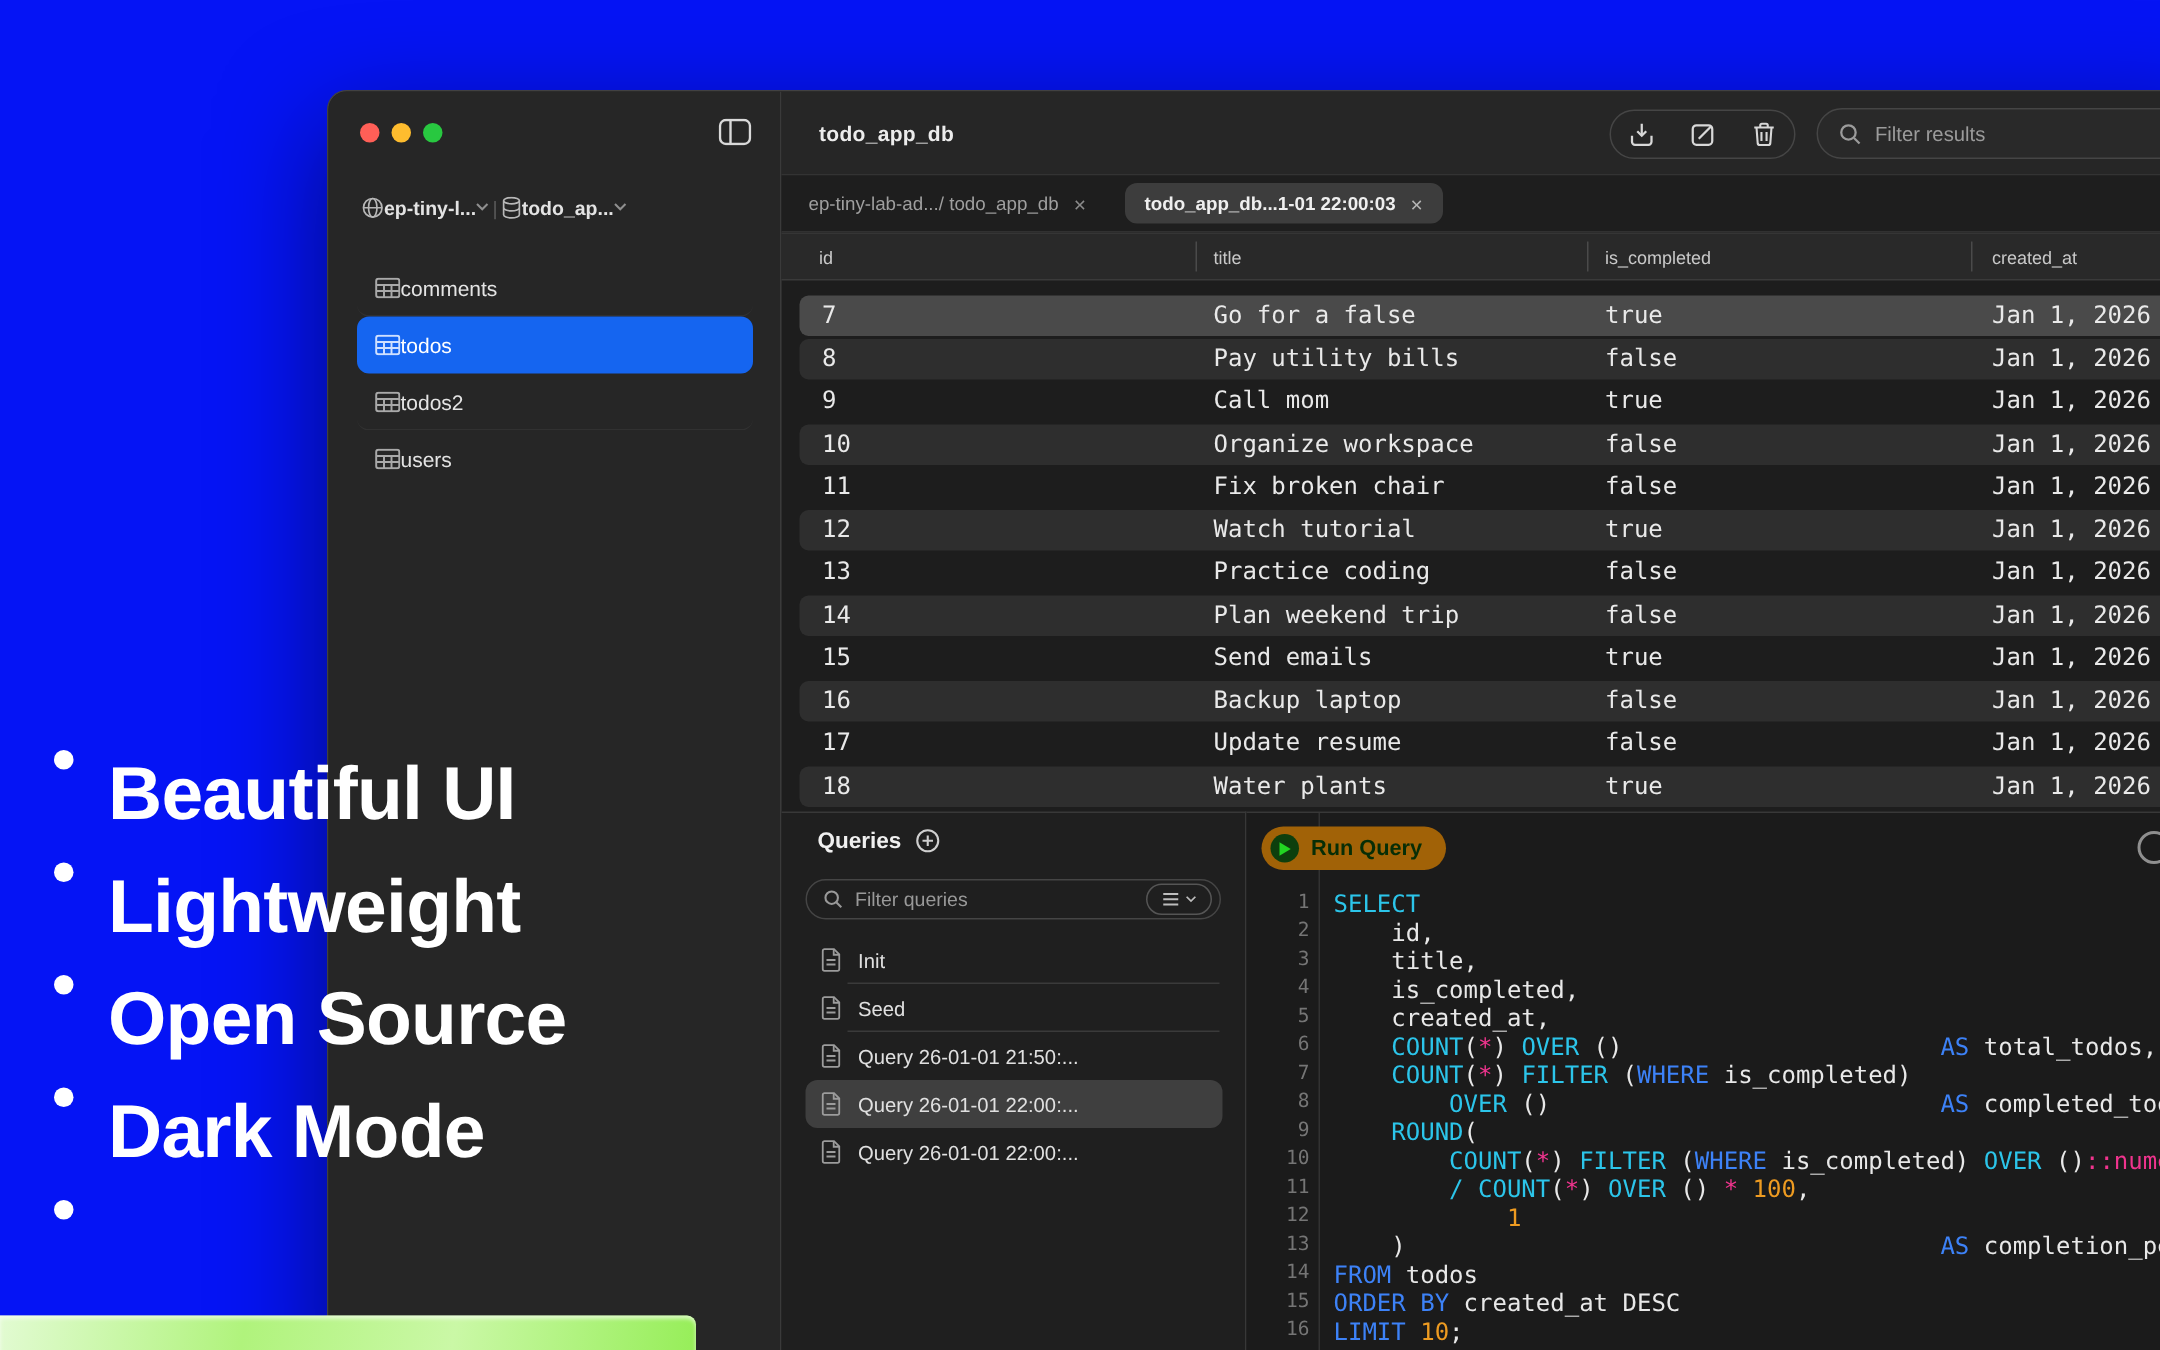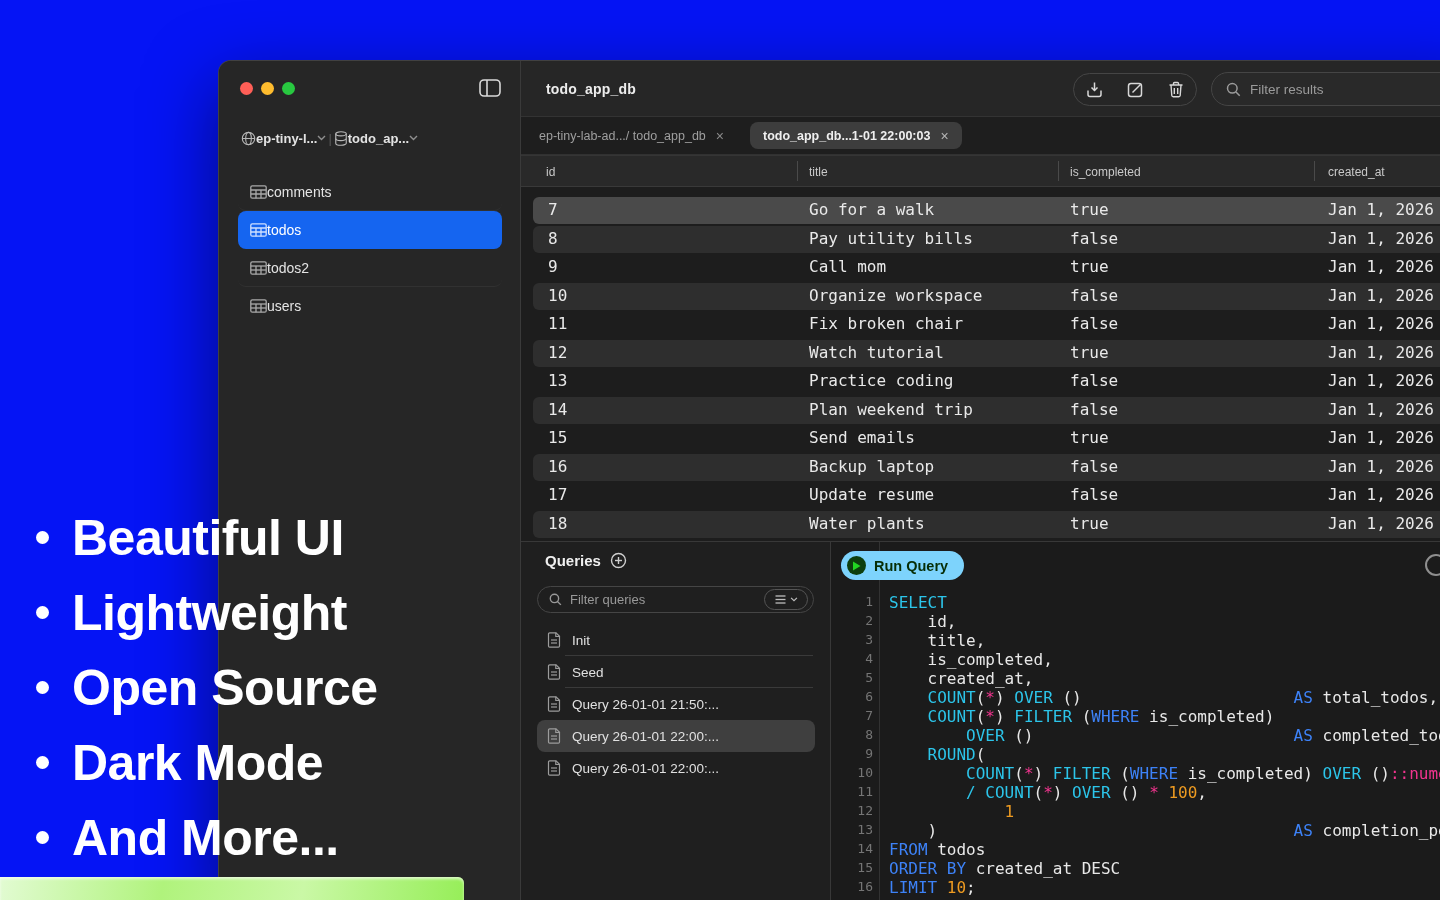--- a/index.html
+++ b/index.html
@@ -99,40 +99,40 @@
   .q-item .qicon { color:#9c9c9c; display:flex; }
   .q-item.divider:after { content:""; position:absolute; left:28px; right:2px; bottom:0;
     height:1px; background:rgba(255,255,255,.12); }
   .q-item.sel { background:#3f3f3f; }
 
   
   .editor { position:absolute; left:612px; top:480px; right:0; bottom:0;
     background:#1b1b1b; border-top:1px solid #383838; overflow:hidden; }
   .gutter-line { position:absolute; left:48px; top:0; bottom:0; width:1px; background:#323232; }
   .run-btn { position:absolute; left:10px; top:9px; height:29px; border-radius:15px;
-    background:#7dd3fc; display:flex; align-items:center; gap:8px; padding:0 16px 0 6px;
+    background:#a16207; display:flex; align-items:center; gap:8px; padding:0 16px 0 6px;
     border:none; cursor:pointer; z-index:3; }
   .run-btn .play-wrap { width:19px; height:19px; border-radius:50%; background:#0d3f0d;
     display:flex; align-items:center; justify-content:center; }
   .run-btn .label { font-size:14.5px; font-weight:bold; color:#062e06;
     font-family:"Liberation Sans",sans-serif; }
   .edge-circle { position:absolute; left:594px; top:12px; width:22px; height:22px;
     border:2px solid #8f8f8f; border-radius:50%; }
   .code { position:absolute; left:0; top:51px; right:0; }
   .code-line { position:relative; height:19px; }
   .code-line .ln { position:absolute; left:0; top:1px; width:42px; text-align:right;
     font-family:"DejaVu Sans Mono",monospace; font-size:13px; color:#757575; }
   .code-line .src { position:absolute; left:58px; top:0; white-space:pre;
     font-family:"DejaVu Sans Mono",monospace; font-size:16px; line-height:19px; color:#e8e8e8; }
   .tk-k1 { color:#2cc5ea;margin-top:16px; } .tk-k2 { color:#3d82f7; }
   .tk-op { color:#f0348e; } .tk-num { color:#ee9b21; } .tk-pl { color:#e8e8e8; }
 
   
   .hero { position:absolute; left:36px; top:500px; z-index:2; }
-  .hero-item { display:flex; align-items:center; height:75px; }
+  .hero-item { display:flex; align-items:flex-start; height:75px; }
   .hero-item .dot { width:13px; height:13px; border-radius:50%; background:#fff;
     margin-right:23px; flex:none; }
   .hero-item .txt { color:#fff; font-size:50px; font-weight:bold; letter-spacing:-.5px; }
 
   
   .green-card { position:absolute; left:0; top:877px; width:464px; height:30px; z-index:3;
     border-radius:0 6px 0 0;
     background:linear-gradient(100deg,#e2fbd2 0%, #b0f37c 35%, #caf8a6 65%, #96ee58 100%);
     box-shadow:inset 0 2px 3px rgba(255,255,255,.65); }
 
@@ -289,21 +289,21 @@
     <span class="hdiv d1"></span>
     <span class="hlabel h-title">title</span>
     <span class="hdiv d2"></span>
     <span class="hlabel h-isc">is_completed</span>
     <span class="hdiv d3"></span>
     <span class="hlabel h-created">created_at</span>
   </div>
   <div class="rows" id="rows">
       <div class="row sel">
         <span class="c-id">7</span>
-        <span class="c-title">Go for a walk</span>
+        <span class="c-title">Go for a false</span>
         <span class="c-isc">true</span>
         <span class="c-created">Jan 1, 2026</span>
       </div>
       <div class="row stripe">
         <span class="c-id">8</span>
         <span class="c-title">Pay utility bills</span>
         <span class="c-isc">false</span>
         <span class="c-created">Jan 1, 2026</span>
       </div>
       <div class="row">
@@ -550,17 +550,16 @@
     <div class="hero-item">
       <span class="dot"></span>
       <span class="txt">Open Source</span>
     </div>
     <div class="hero-item">
       <span class="dot"></span>
       <span class="txt">Dark Mode</span>
     </div>
     <div class="hero-item">
       <span class="dot"></span>
-      <span class="txt">And More...</span>
     </div>
   </div>
 
 <div class="green-card"></div>
 
 </body></html>

